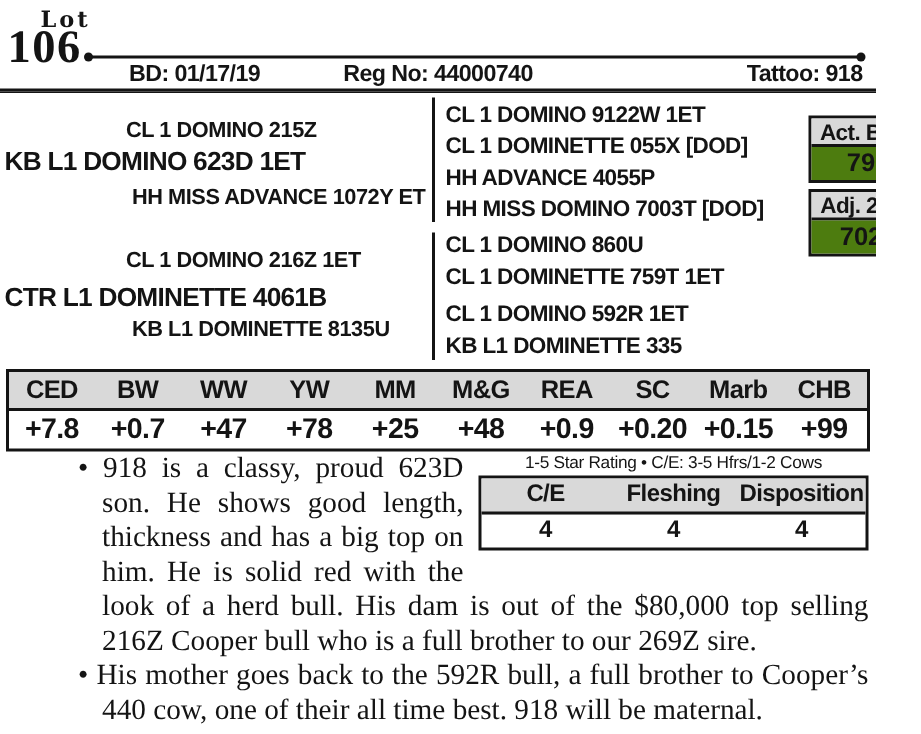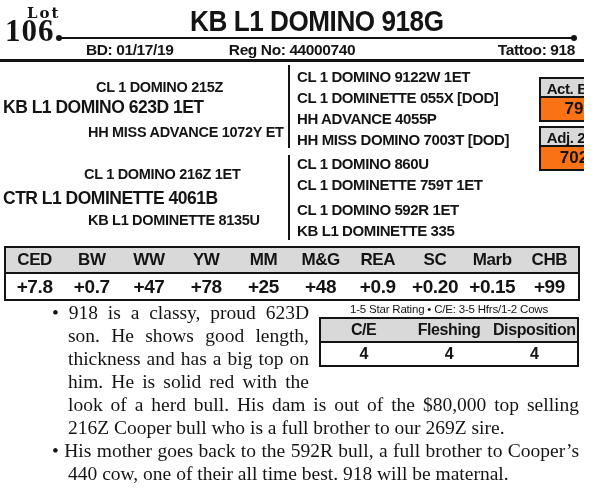--- a/index.html
+++ b/index.html
@@ -50,21 +50,21 @@
   .ped-rule.top    { top:65px; height:83px; }
   .ped-rule.bottom { top:155px; height:85px; }
 
   
   .stat-box { position:absolute; left:539px; width:70px; border:2px solid #141414; text-align:center; }
   .stat-box .stat-head {
     background:#d9d9d9; border-bottom:2px solid #141414;
     font-size:15px; font-weight:700; letter-spacing:-0.4px;
     height:19px; line-height:19px;
   }
-  .stat-box .stat-val { font-size:17px; font-weight:700; height:22px; line-height:22px; background:#f97316; }
+  .stat-box .stat-val { font-size:17px; font-weight:700; height:22px; line-height:22px; background:#4d7c0f; }
   .stat-box.bw  { top:77px; }
   .stat-box.adj { top:126px; }
 
   
   .epd { position:absolute; top:246px; left:4px; right:4px; border:2px solid #141414; }
   .epd-row { display:flex; }
   .epd-row.head { background:#d9d9d9; border-bottom:2px solid #141414; }
   .epd-cell {
     flex:1; text-align:center; font-weight:700; letter-spacing:-0.4px;
     height:24px; line-height:24px; font-size:17px;
@@ -86,31 +86,30 @@
   .note-p { padding-left:16px; text-indent:-16px;margin-left:48px; }
   .note-bullet { display:inline; }
 </style>
 </head>
 <body>
 
 <div class="page">
 
   <div class="lot-label">Lot</div>
   <div class="lot-number">106</div>
-  <h1 class="page-title"><span class="squeeze">KB L1 DOMINO 918G</span></h1>
   <div class="title-rule">
     <span class="rule-dot left"></span>
     <span class="rule-dot right"></span>
   </div>
   <div class="info-bd">BD: 01/17/19</div>
   <div class="info-reg">Reg No: 44000740</div>
   <div class="info-tattoo">Tattoo: 918</div>
   <div class="double-rule"></div>
 
-  <div class="ped-item ped-grand" style="left:96px; top:79px;">CL 1 DOMINO 215Z</div>
+  <div class="ped-item ped-grand" style="left:84px; top:79px;">CL 1 DOMINO 215Z</div>
   <div class="ped-item ped-parent" style="left:3px; top:97px;">KB L1 DOMINO 623D 1ET</div>
   <div class="ped-item ped-grand" style="left:88px; top:124px;">HH MISS ADVANCE 1072Y ET</div>
 
   <div class="ped-item ped-grand" style="left:84px; top:166px;">CL 1 DOMINO 216Z 1ET</div>
   <div class="ped-item ped-parent" style="left:3px; top:188px;">CTR L1 DOMINETTE 4061B</div>
   <div class="ped-item ped-grand" style="left:88px; top:212px;">KB L1 DOMINETTE 8135U</div>
 
   <div class="ped-rule top"></div>
   <div class="ped-rule bottom"></div>
 

